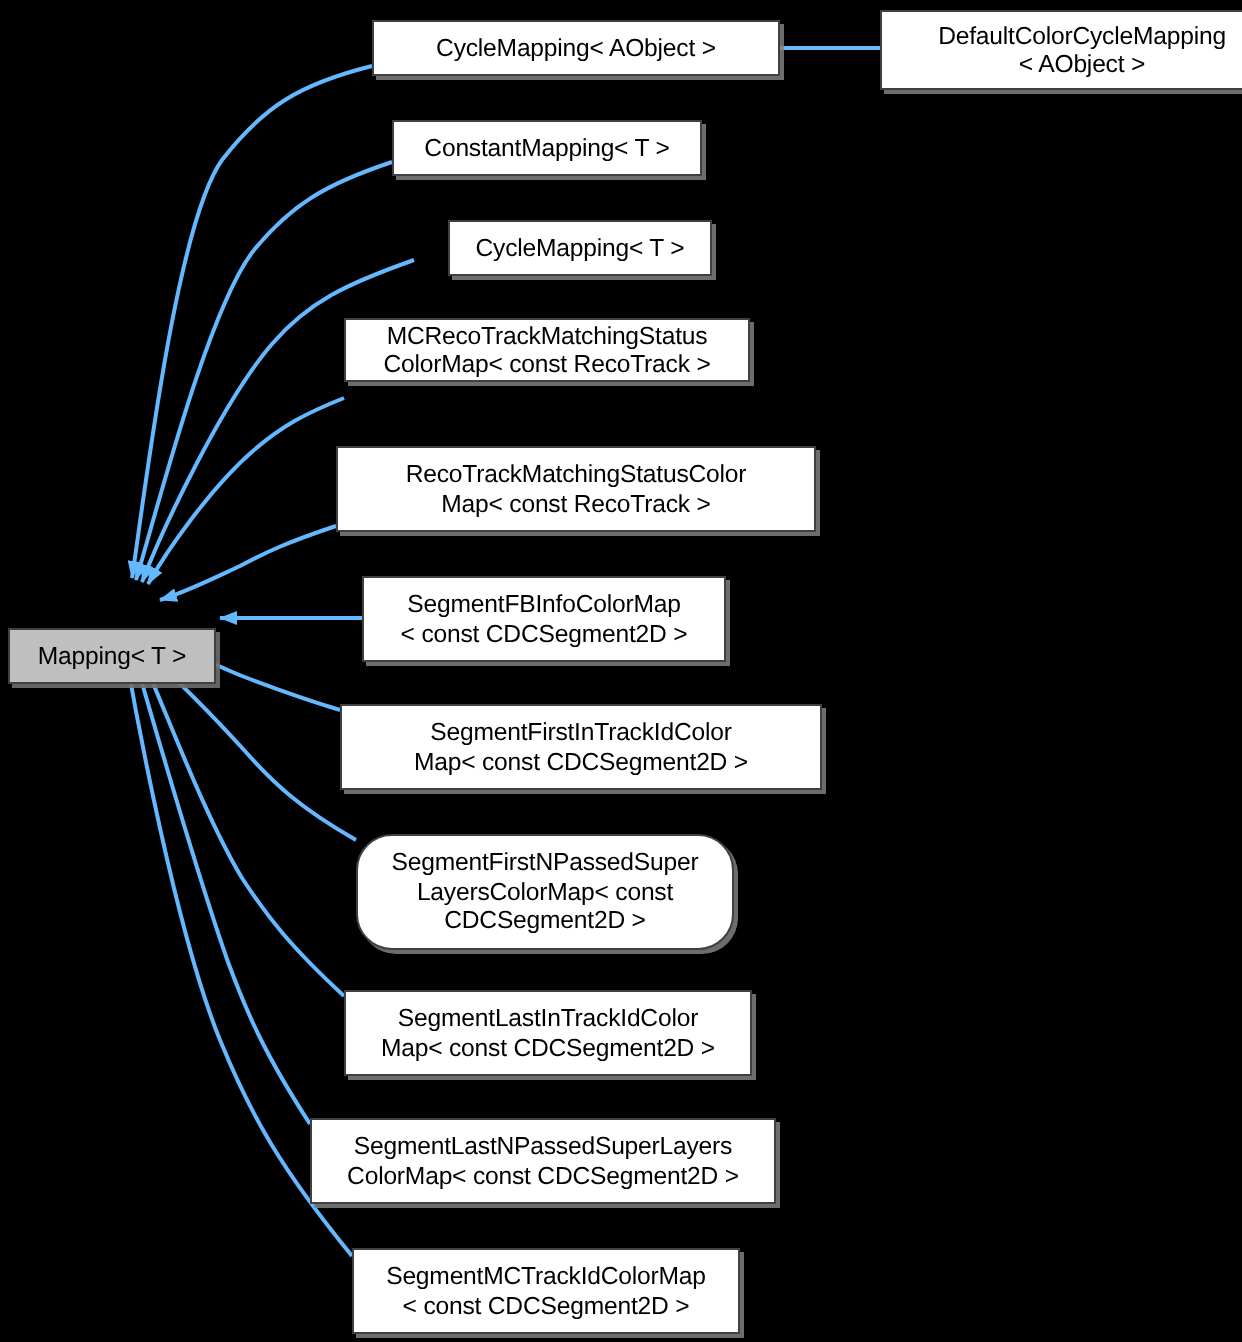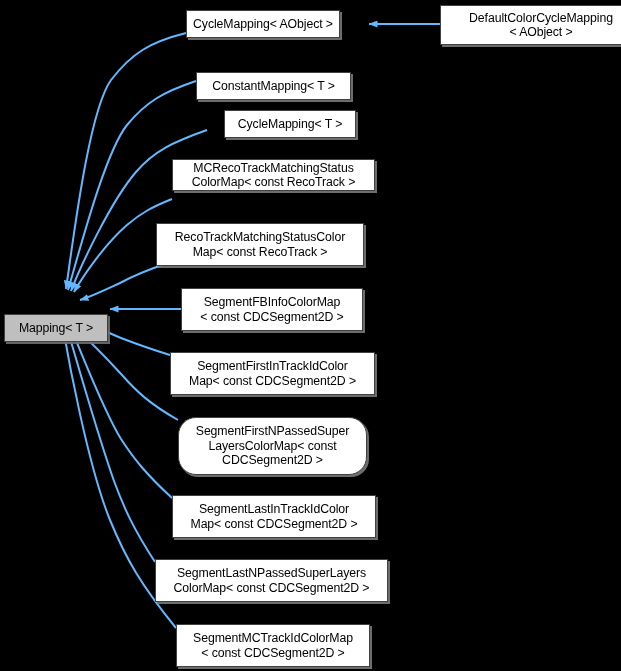--- a/index.html
+++ b/index.html
@@ -74,30 +74,30 @@
         <path d="M 178,420 C 150,404 137,392 122,375 C 101,352 82,334 73,326" fill="none" stroke="#63b8ff" stroke-width="2" marker-end="url(#arrowhead)"></path>
         <path d="M 172,498 C 146,474 134,459 121,439 C 101,406 79,345 70,327" fill="none" stroke="#63b8ff" stroke-width="2" marker-end="url(#arrowhead)"></path>
         <path d="M 155,562 C 133,528 124,508 114,481 C 96,430 74,351 67,328" fill="none" stroke="#63b8ff" stroke-width="2" marker-end="url(#arrowhead)"></path>
         <path d="M 176,628 C 141,585 126,559 110,520 C 88,466 68,357 63,328" fill="none" stroke="#63b8ff" stroke-width="2" marker-end="url(#arrowhead)"></path>
         <path d="M 440,24 L 369,24" fill="none" stroke="#63b8ff" stroke-width="2" marker-end="url(#arrowhead)"></path>
       </g>
   </svg>
 
   <div id="nodes-group">
       <div class="node root" style="left: 4px; top: 294px; width: 104px; height: 28px;"><span class="node-label">Mapping&lt; T &gt;</span></div>
-      <div class="node" style="left: 186px; top: 10px; width: 154px; height: 28px;"><span class="node-label">CycleMapping&lt; AObject &gt;</span></div>
-      <div class="node" style="left: 196px; top: 72px; width: 155px; height: 28px;"><span class="node-label">ConstantMapping&lt; T &gt;</span></div>
+      <div class="node" style="left: 186px; top: 10px; width: 204px; height: 28px;"><span class="node-label">CycleMapping&lt; AObject &gt;</span></div>
+      <div class="node" style="left: 196px; top: 60px; width: 155px; height: 28px;"><span class="node-label">ConstantMapping&lt; T &gt;</span></div>
       <div class="node" style="left: 224px; top: 110px; width: 132px; height: 28px;"><span class="node-label">CycleMapping&lt; T &gt;</span></div>
       <div class="node" style="left: 172px; top: 159px; width: 203px; height: 32px;"><span class="node-label">MCRecoTrackMatchingStatus
 ColorMap&lt; const RecoTrack &gt;</span></div>
-      <div class="node" style="left: 156px; top: 223px; width: 208px; height: 43px; text-align: center;"><span class="node-label">RecoTrackMatchingStatusColor
+      <div class="node" style="left: 168px; top: 223px; width: 240px; height: 43px; text-align: center;"><span class="node-label">RecoTrackMatchingStatusColor
 Map&lt; const RecoTrack &gt;</span></div>
       <div class="node" style="left: 181px; top: 288px; width: 182px; height: 43px;"><span class="node-label">SegmentFBInfoColorMap
 &lt; const CDCSegment2D &gt;</span></div>
-      <div class="node" style="left: 170px; top: 352px; width: 205px; height: 43px;"><span class="node-label">SegmentFirstInTrackIdColor
+      <div class="node" style="left: 170px; top: 352px; width: 241px; height: 43px;"><span class="node-label">SegmentFirstInTrackIdColor
 Map&lt; const CDCSegment2D &gt;</span></div>
       <div class="node" style="left: 178px; top: 417px; width: 189px; height: 58px; border-radius: 18px;"><span class="node-label">SegmentFirstNPassedSuper
 LayersColorMap&lt; const
 CDCSegment2D &gt;</span></div>
       <div class="node" style="left: 172px; top: 495px; width: 204px; height: 43px;"><span class="node-label">SegmentLastInTrackIdColor
 Map&lt; const CDCSegment2D &gt;</span></div>
       <div class="node" style="left: 155px; top: 559px; width: 233px; height: 43px;"><span class="node-label">SegmentLastNPassedSuperLayers
 ColorMap&lt; const CDCSegment2D &gt;</span></div>
       <div class="node" style="left: 176px; top: 624px; width: 194px; height: 43px;"><span class="node-label">SegmentMCTrackIdColorMap
 &lt; const CDCSegment2D &gt;</span></div>

